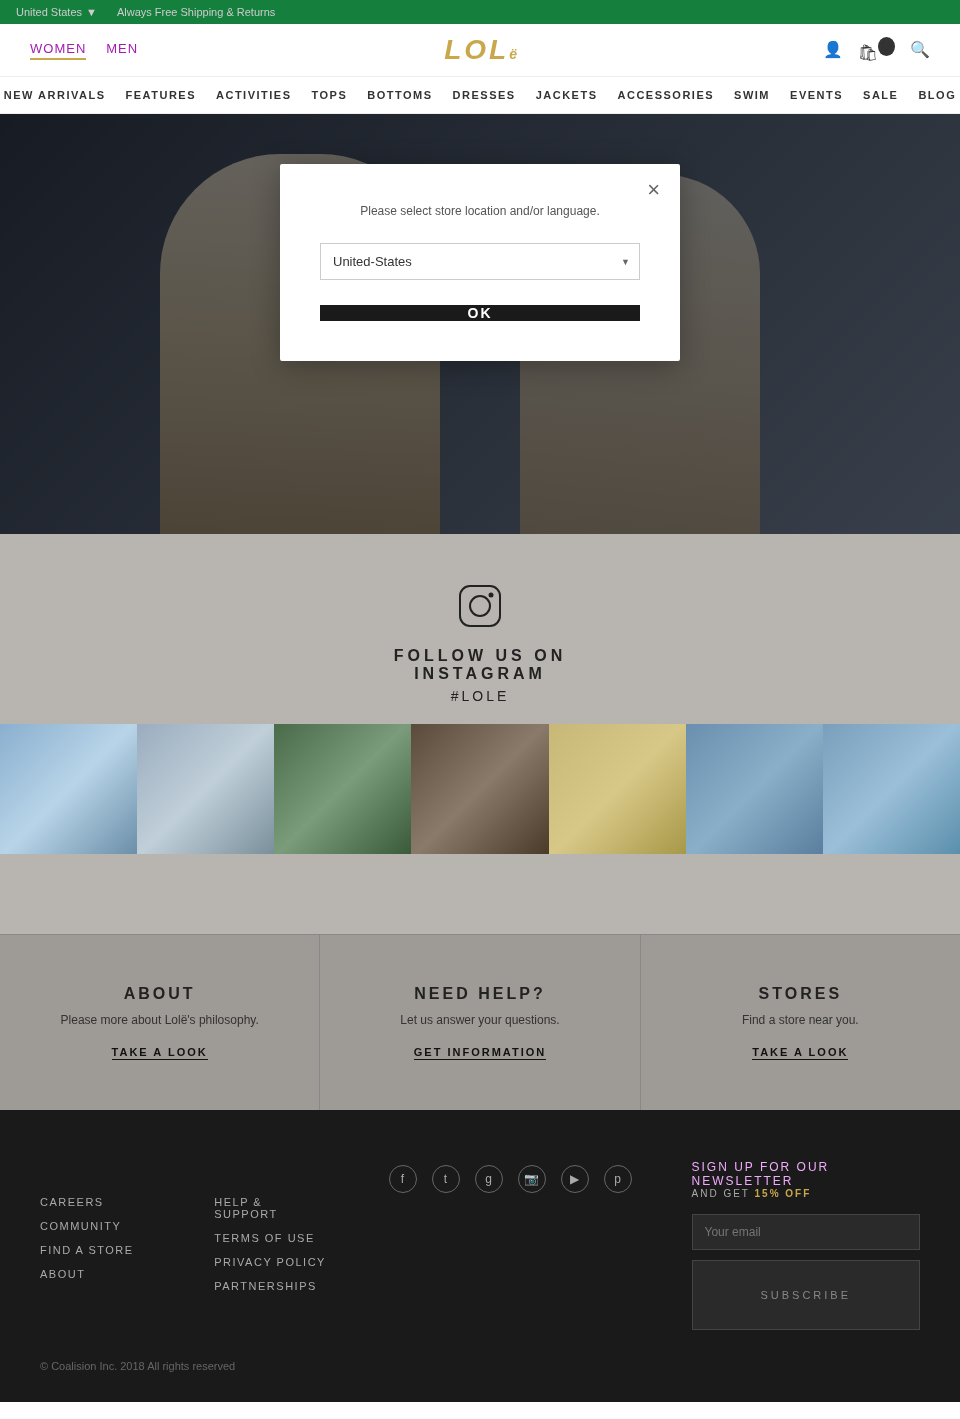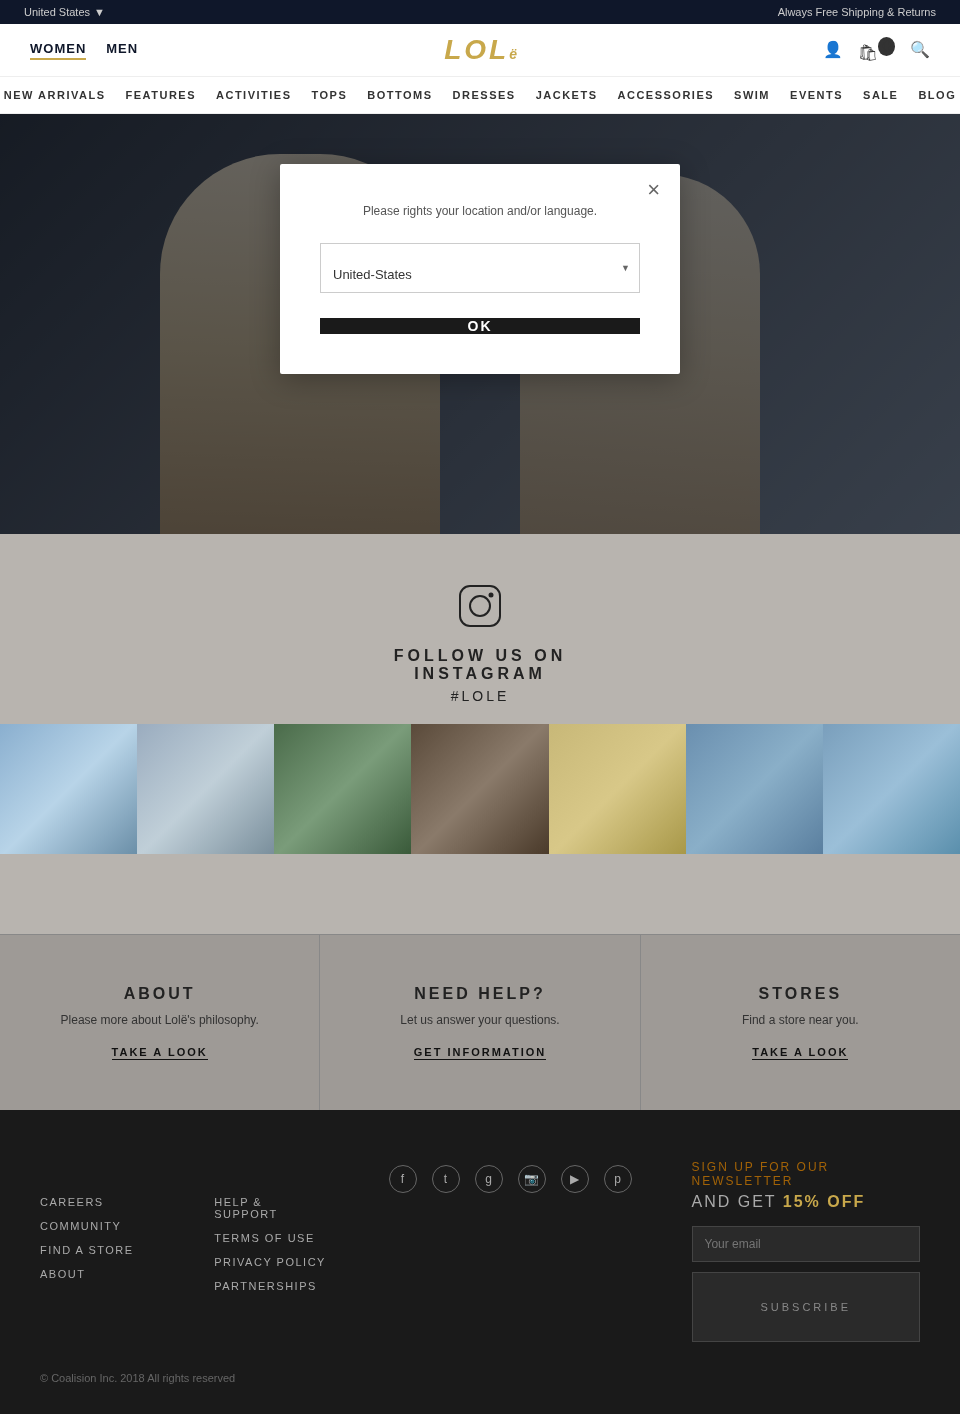--- a/index.html
+++ b/index.html
@@ -1,26 +1,26 @@
 <!DOCTYPE html>
 <html><head>
   <meta charset="utf-8">
   <style>
     * { margin: 0; padding: 0; box-sizing: border-box; }
     body { font-family: Arial, sans-serif; background: #fff; width: 960px; }
 
     
     .top-bar {
-      background: #0f172a;
+      background: #15803d;
       color: #ccc;
       font-size: 11px;
       display: flex;
-      justify-content: space-between;
+      justify-content: flex-start;
       align-items: center;
-      padding: 6px 24px;
+      padding: 6px 16px;
       gap: 20px;
     }
     .top-bar-location {
       display: flex;
       align-items: center;
       gap: 4px;
       cursor: pointer;
     }
     .top-bar-shipping { color: #ccc; }
 
@@ -29,23 +29,23 @@
       display: flex;
       align-items: center;
       justify-content: space-between;
       padding: 10px 30px;
       background: #fff;
       border-bottom: 1px solid #eee;
     }
     .header-nav { display: flex; gap: 20px; }
     .header-nav a {
       text-decoration: none;
-      color: #0f172a;
+      color: #a21caf;
       font-size: 13px;
-      font-weight: 700;
+      font-weight: 400;
       letter-spacing: 1px;
       text-transform: uppercase;
     }
     .header-nav a.active { border-bottom: 2px solid #c8a84b; padding-bottom: 2px; }
     .logo {
       font-size: 28px;
       font-weight: bold;
       color: #c8a84b;
       letter-spacing: 3px;
       font-style: italic;
@@ -190,21 +190,21 @@
       position: absolute;
       right: 10px;
       top: 50%;
       transform: translateY(-50%);
       font-size: 9px;
       color: #666;
       pointer-events: none;
     }
     .select-wrapper select {
       width: 100%;
-      padding: 23px 28px 10px 12px;
+      padding: 10px 28px 10px 12px;
       border: 1px solid #ccc;
       font-size: 13px;
       color: #333;
       background: #fff;
       appearance: none;
       cursor: pointer;
     }
     .modal-ok-btn {
       display: block;
       width: 100%;
@@ -343,29 +343,28 @@
       display: flex;
       align-items: center;
       justify-content: center;
       color: #aaa;
       font-size: 12px;
       cursor: pointer;
       text-decoration: none;
     }
     .footer-newsletter { flex: 2; }
     .newsletter-title {
-      color: #a16207;
+      color: #f0abfc;
       font-size: 12px;
       letter-spacing: 2px;
       text-transform: uppercase;
-      margin-bottom: 5px;
     }
     .newsletter-discount {
       color: #aaa;
-      font-size: 16px;
+      font-size: 10px;
       letter-spacing: 2px;
       text-transform: uppercase;
       margin-bottom: 15px;
     }
     .newsletter-discount span { color: #c8a84b; font-weight: bold; }
     .newsletter-email {
       width: 100%;
       padding: 10px 12px;
       background: #2a2a2a;
       border: 1px solid #444;
@@ -433,21 +432,21 @@
   <div class="hero">
     <div class="hero-bg">
       <div class="person-left"></div>
       <div class="person-right"></div>
     </div>
   </div>
 
   <div class="modal-overlay">
     <div class="modal">
       <button class="modal-close">×</button>
-      <p class="modal-subtitle">Please rights your location and/or language.</p>
+      <p class="modal-subtitle">Please select store location and/or language.</p>
       <div class="modal-selects">
         <div class="select-wrapper">
           <select class="modal-select">
             <option>United-States</option>
             <option>Canada</option>
             <option>United Kingdom</option>
             <option>France</option>
             <option>Germany</option>
           </select>
         </div>

